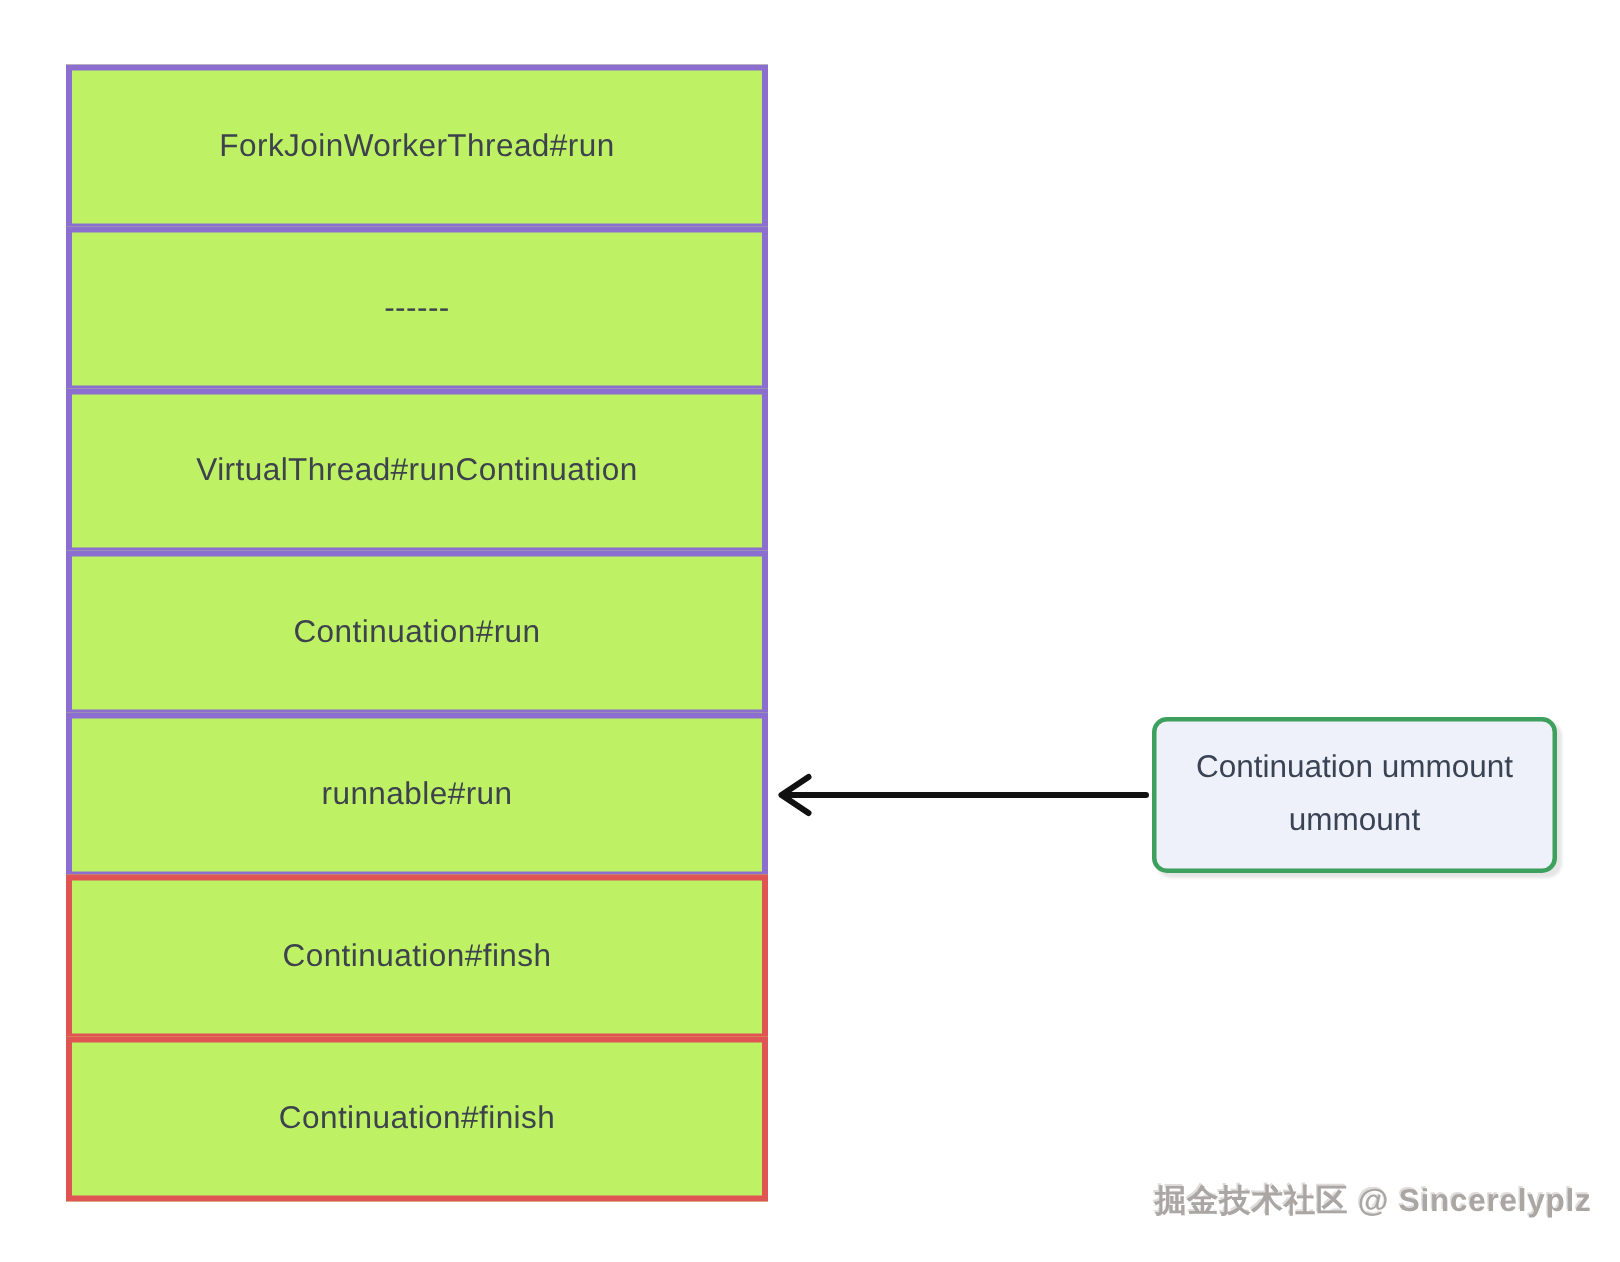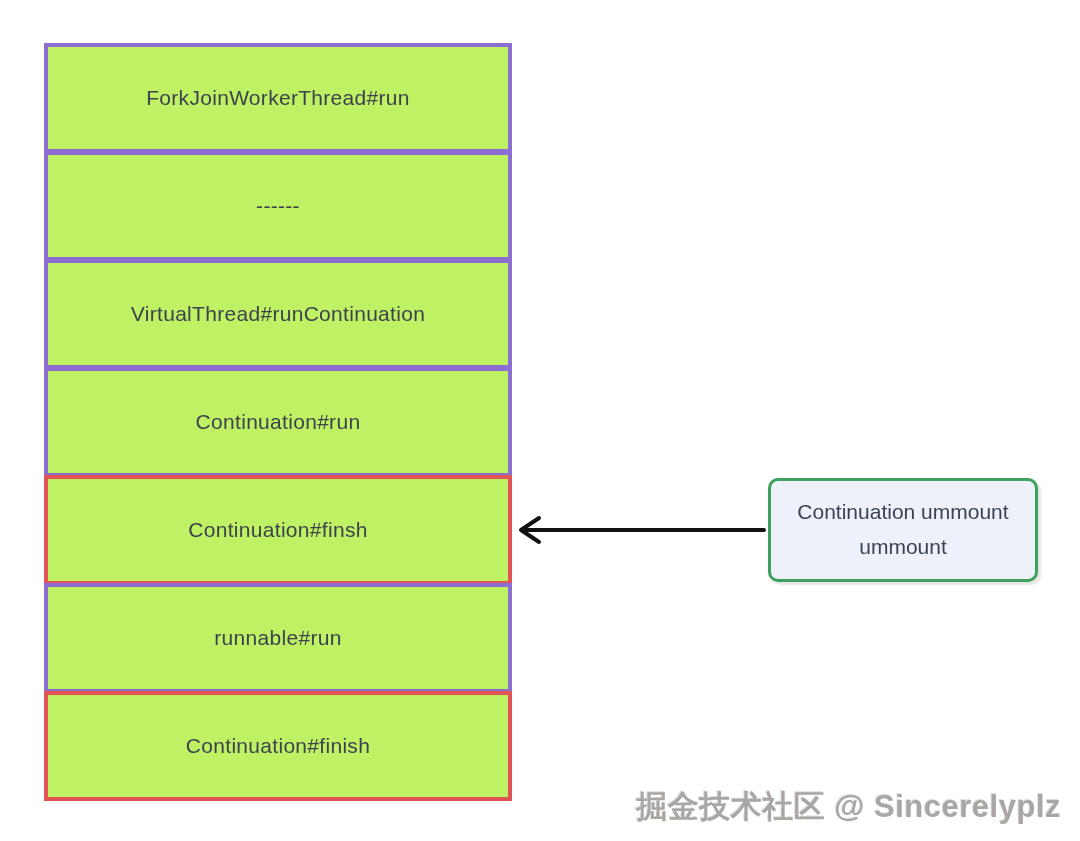--- a/index.html
+++ b/index.html
@@ -43,21 +43,21 @@
   
   .arrow-svg{position:absolute;left:511px;top:512px;width:257px;height:36px;}
   .arrow-svg line,.arrow-svg polyline{
     stroke:var(--arrow);stroke-width:4;fill:none;
     stroke-linecap:round;stroke-linejoin:round;
   }
 
   
   .watermark{
     position:absolute;right:19px;top:786px;
-    font-size:31px;font-weight:bold;
+    font-size:21px;font-weight:bold;
     color:#a9a6a3;
     text-shadow:2px 2px 1px #ffffff, -1px -1px 0 rgba(160,156,152,0.35);
     letter-spacing:0.5px;
     white-space:nowrap;
   }
 </style>
 </head>
 <body>
 
 <div class="canvas">
@@ -68,25 +68,25 @@
     </div>
     <div class="frame purple">
       <span>------</span>
     </div>
     <div class="frame purple">
       <span>VirtualThread#runContinuation</span>
     </div>
     <div class="frame purple">
       <span>Continuation#run</span>
     </div>
+    <div class="frame purple">
+      <span>runnable#run</span>
+    </div>
     <div class="frame red">
       <span>Continuation#finsh</span>
-    </div>
-    <div class="frame purple">
-      <span>runnable#run</span>
     </div>
     <div class="frame red">
       <span>Continuation#finish</span>
     </div>
   </div>
 
   <svg class="arrow-svg" viewBox="0 0 257 36" aria-hidden="true">
     <line x1="253" y1="18" x2="12" y2="18"></line>
     <polyline points="28,6 10,18 28,30"></polyline>
   </svg>

